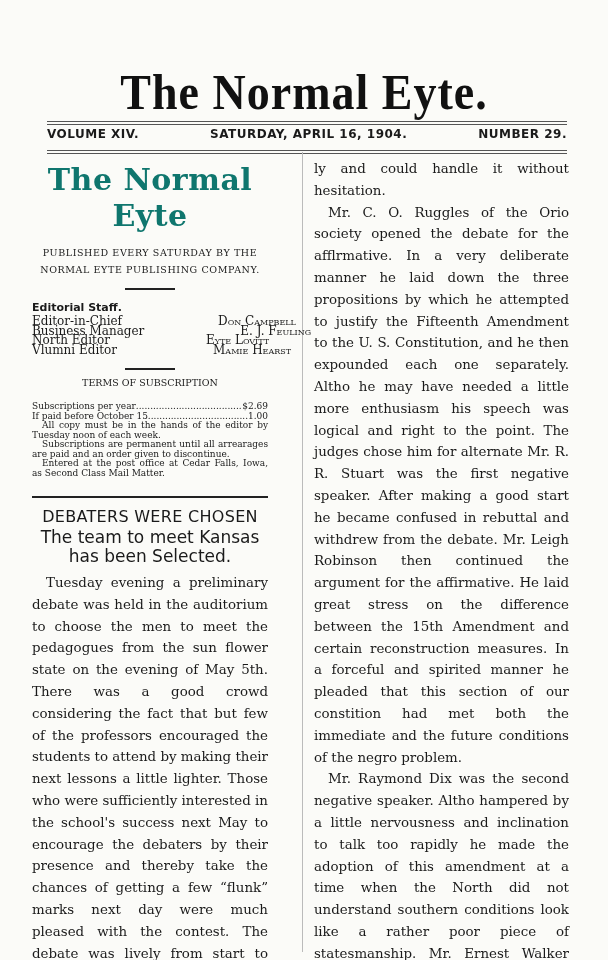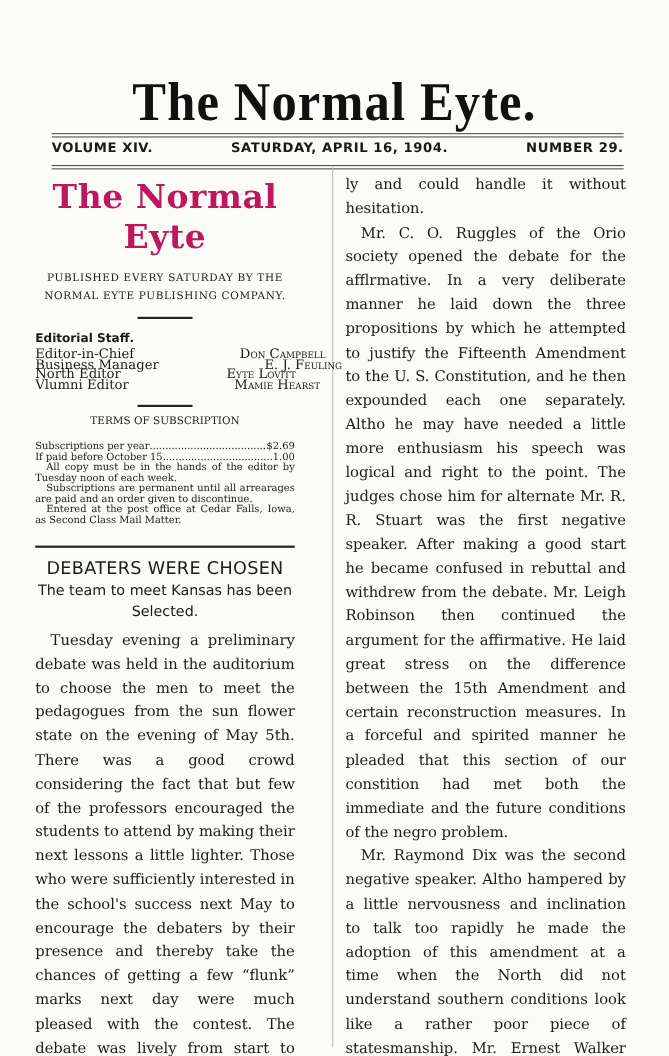--- a/index.html
+++ b/index.html
@@ -27,21 +27,21 @@
   }
   .col {
     position: absolute; top: 160px; font-size: 13.4px; line-height: 21.8px;
   }
   .col-left { left: 32px; width: 236px; }
   .col-right { left: 314px; width: 255px; top: 158px; }
   .col p { margin: 0; text-align: justify; }
   .col p.indent { text-indent: 14px; }
   .box-title {
     text-align: center; font-weight: bold; font-size: 30px; line-height: 36px;
-    letter-spacing: 0.5px; margin-top: 2px; color: #be185d;
+    letter-spacing: 0.5px; margin-top: 2px; color: #0f766e;
   }
   .pub-line {
     text-align: center; font-size: 9.5px; line-height: 17px; letter-spacing: 0.6px;
   }
   .short-rule {
     width: 50px; height: 2px; background: #222; margin: 10px auto 11px;
   }
   .staff-heading {
     text-align: left; font-family: "DejaVu Sans", "Liberation Sans", sans-serif;
     font-weight: bold; font-size: 11px; line-height: 14px; margin-bottom: 2px;
@@ -60,21 +60,21 @@
   .terms-row .dots { flex: 1 1 auto; overflow: hidden; }
   .terms-row .dots::after { content: "........................................................................"; }
   .terms-note { font-size: 9px; line-height: 9.5px; text-align: justify; text-indent: 10px; }
   .thick-rule { height: 2px; background: #222; margin: 18px 0 8px; }
   .headline {
     text-align: center; font-family: "DejaVu Sans", "Liberation Sans", sans-serif;
     font-size: 16px; line-height: 22px; letter-spacing: 0.3px;
   }
   .subhead {
     text-align: center; font-family: "DejaVu Sans", "Liberation Sans", sans-serif;
-    font-size: 13px; line-height: 19px; margin-bottom: 6px;
+    font-size: 17px; line-height: 19px; margin-bottom: 6px;
   }
   .col-divider {
     position: absolute; left: 302px; top: 152px; width: 1px; height: 800px; background: #bbb;
   }
 </style>
 </head>
 <body>
 
 <div>
 

